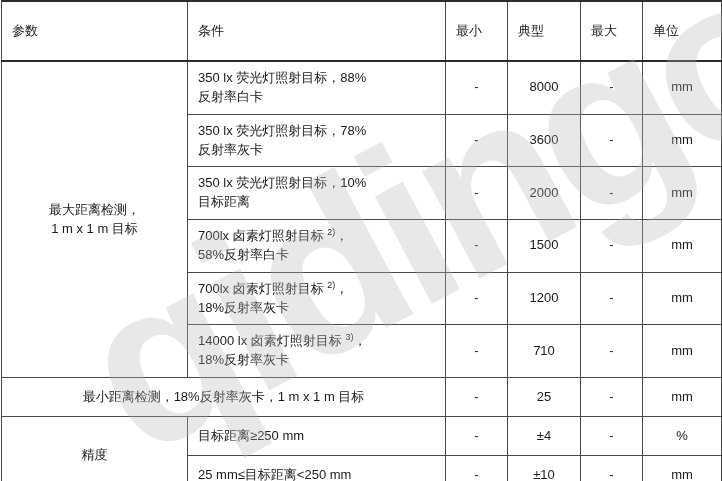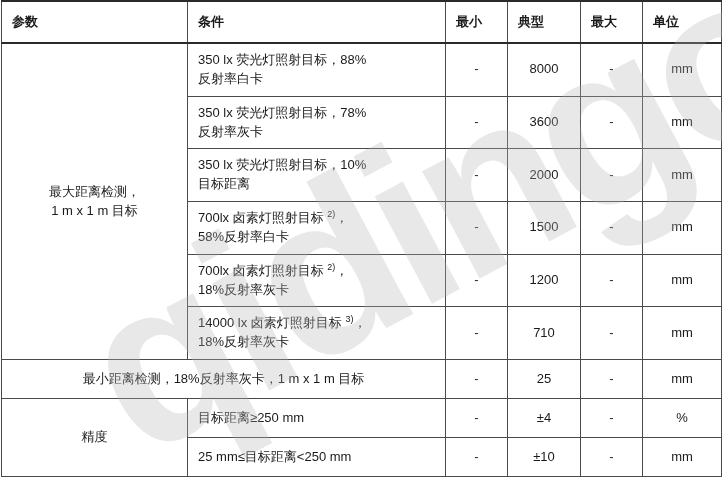--- a/index.html
+++ b/index.html
@@ -63,23 +63,23 @@
   col.c-unit   { width: 79px; }
 
   th, td {
     border: 1px solid #4a4a4a;
     font-size: 13px;
     line-height: 1.45;
     vertical-align: middle;
     background: transparent;
   }
   thead th {
-    font-weight: bold;
+    font-weight: normal;
     height: 32px;
-    padding: 4px 10px;
+    padding: 13px 10px;
     border-top: 2px solid #2b2b2b;
     border-bottom: 2px solid #2b2b2b;
   }
   thead th.left { text-align: left; }
   thead th.center { text-align: left; }
 
   td.param {
     padding: 8px 10px;
     text-align: center;
     font-size: 13px;

